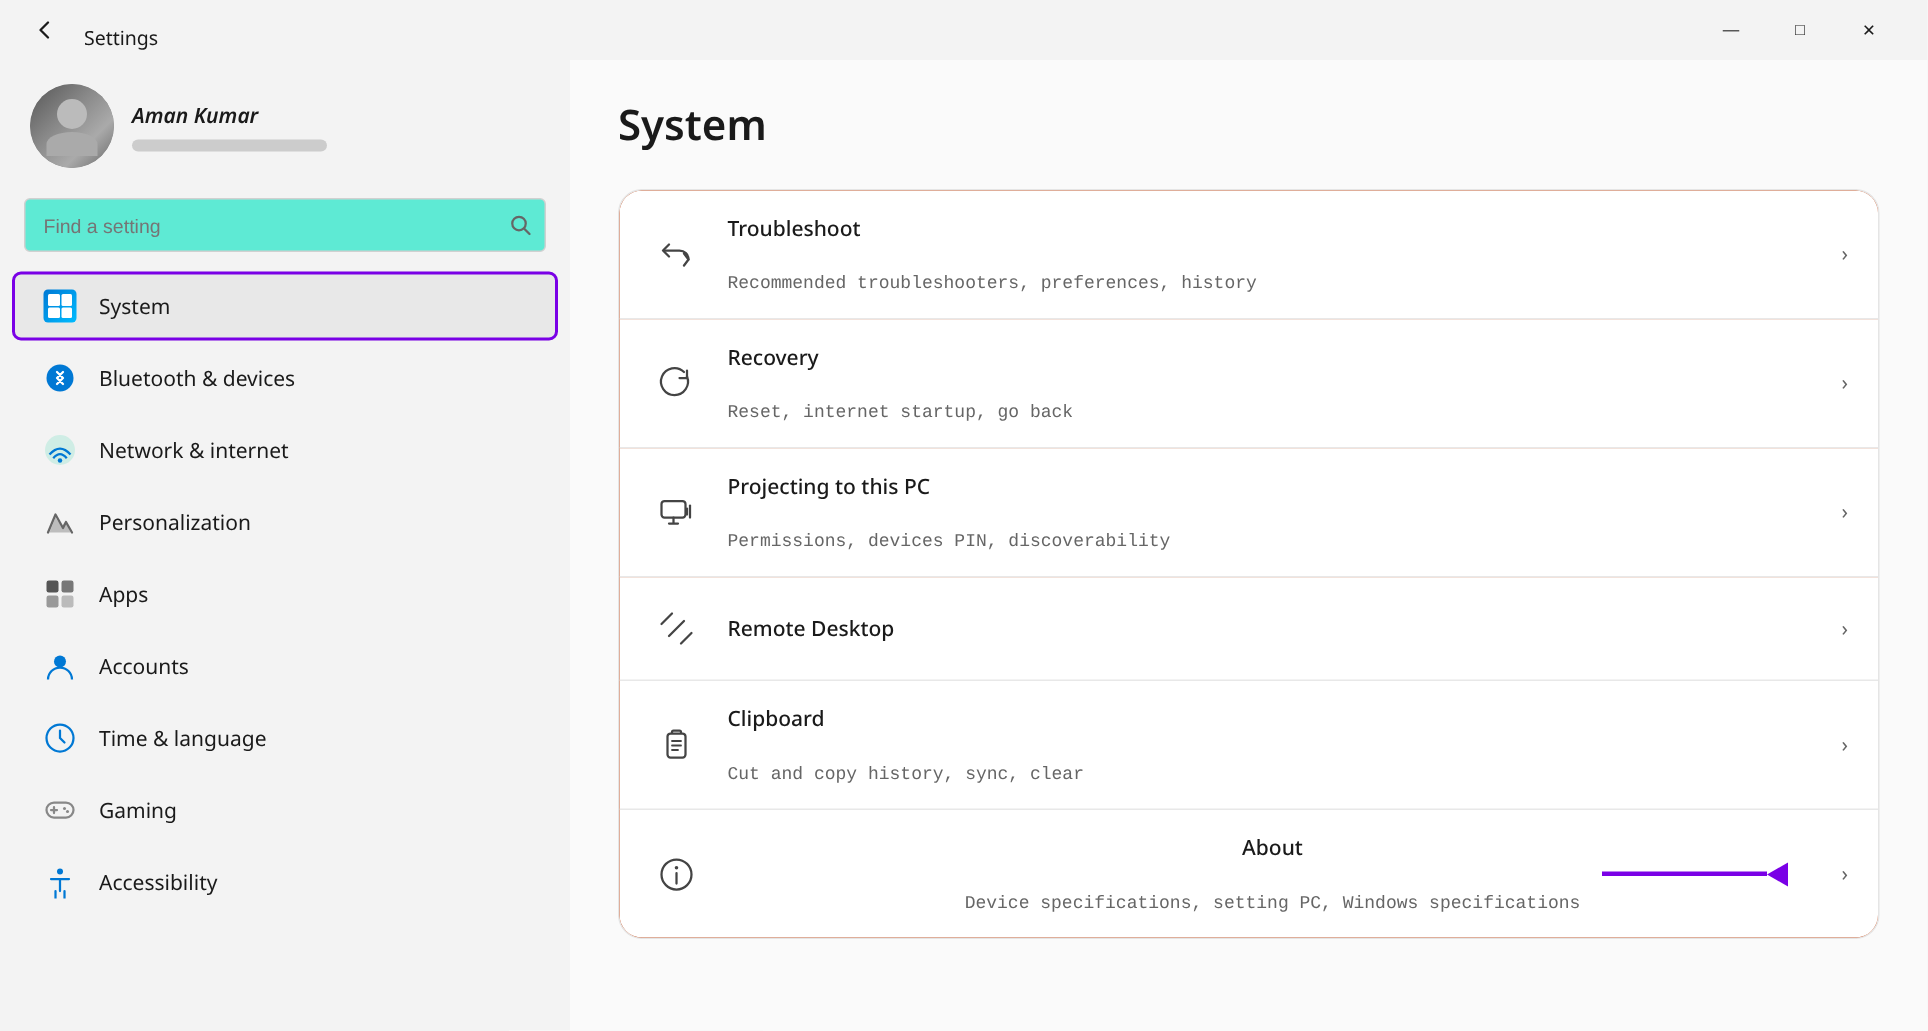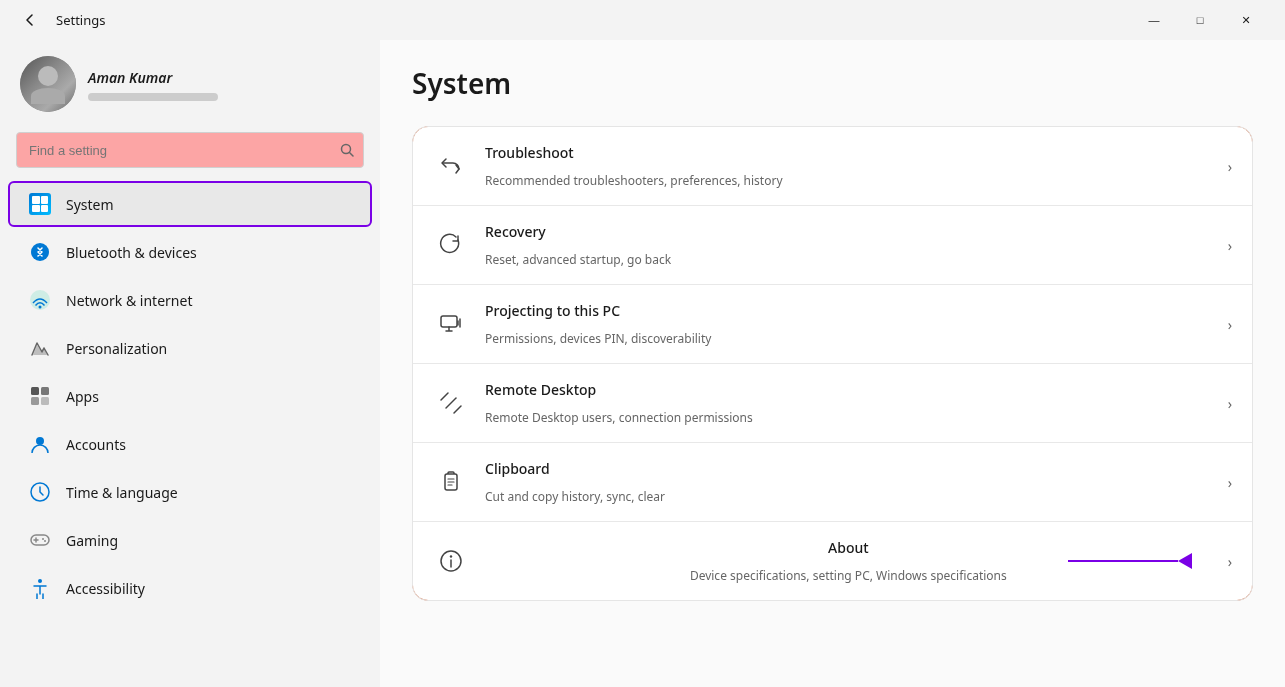--- a/index.html
+++ b/index.html
@@ -16,21 +16,21 @@
       background: #f3f3f3;
       display: flex;
       align-items: center;
       justify-content: space-between;
       padding: 8px 16px;
       height: 40px;
       flex-shrink: 0;
     }
     .title-bar-left {
       display: flex;
-      align-items: center;
+      align-items: flex-end;
       gap: 12px;
     }
     .title-bar-title {
       font-size: 13px;
       font-weight: 400;
       color: #1a1a1a;
     }
     .title-bar-controls {
       display: flex;
       gap: 0;
@@ -142,21 +142,21 @@
       margin: 4px 16px 12px 16px;
       position: relative;
     }
     .search-input {
       width: 100%;
       height: 36px;
       border: 1px solid #d0d0d0;
       border-radius: 4px;
       padding: 0 36px 0 12px;
       font-size: 13px;
-      background: #fca5a5;
+      background: #5eead4;
       color: #666;
       outline: none;
     }
     .search-icon {
       position: absolute;
       right: 10px;
       top: 50%;
       transform: translateY(-50%);
       color: #666;
       font-size: 14px;
@@ -249,21 +249,22 @@
       flex-direction: column;
     }
     .settings-item-title {
       font-size: 14px;
       font-weight: 500;
       color: #1a1a1a;
     }
     .settings-item-desc {
       font-size: 12px;
       color: #666;
-      margin-top: 10px;
+      margin-top: 20px;
+      font-family: Liberation Mono, monospace;
     }
     .chevron {
       color: #666;
       font-size: 14px;
     }
 
     
     .arrow-annotation {
       position: relative;
     }
@@ -436,21 +437,21 @@
 
       <div class="settings-item">
         <div class="settings-item-icon">
           <svg width="26" height="26" viewBox="0 0 26 26" fill="none">
             <path d="M20 8a9 9 0 11-2-3" stroke="#444" stroke-width="1.5" stroke-linecap="round" fill="none"></path>
             <path d="M20 4v5h-5" stroke="#444" stroke-width="1.5" stroke-linecap="round" stroke-linejoin="round" fill="none"></path>
           </svg>
         </div>
         <div class="settings-item-text">
           <span class="settings-item-title">Recovery</span>
-          <span class="settings-item-desc">Reset, advanced startup, go back</span>
+          <span class="settings-item-desc">Reset, internet startup, go back</span>
         </div>
         <span class="chevron">›</span>
       </div>
 
       <div class="settings-item">
         <div class="settings-item-icon">
           <svg width="26" height="26" viewBox="0 0 26 26" fill="none">
             <rect x="3" y="5" width="16" height="11" rx="2" stroke="#444" stroke-width="1.5" fill="none"></rect>
             <path d="M11 16v4M8 20h6" stroke="#444" stroke-width="1.5" stroke-linecap="round"></path>
             <path d="M22 8v8" stroke="#444" stroke-width="1.5" stroke-linecap="round"></path>
@@ -467,21 +468,20 @@
       <div class="settings-item">
         <div class="settings-item-icon">
           <svg width="26" height="26" viewBox="0 0 26 26" fill="none">
             <path d="M5 8L3 10M8 5L10 3M5 8l3-3" stroke="#444" stroke-width="1.5" stroke-linecap="round"></path>
             <path d="M21 18l2-2M18 21l-2 2M21 18l-3 3" stroke="#444" stroke-width="1.5" stroke-linecap="round"></path>
             <path d="M8 18L18 8" stroke="#444" stroke-width="1.5" stroke-linecap="round"></path>
           </svg>
         </div>
         <div class="settings-item-text">
           <span class="settings-item-title">Remote Desktop</span>
-          <span class="settings-item-desc">Remote Desktop users, connection permissions</span>
         </div>
         <span class="chevron">›</span>
       </div>
 
       <div class="settings-item">
         <div class="settings-item-icon">
           <svg width="26" height="26" viewBox="0 0 26 26" fill="none">
             <rect x="7" y="5" width="12" height="16" rx="2" stroke="#444" stroke-width="1.5" fill="none"></rect>
             <path d="M10 5V4a1 1 0 011-1h4a1 1 0 011 1v1" stroke="#444" stroke-width="1.5"></path>
             <line x1="10" y1="10" x2="16" y2="10" stroke="#444" stroke-width="1.2" stroke-linecap="round"></line>

